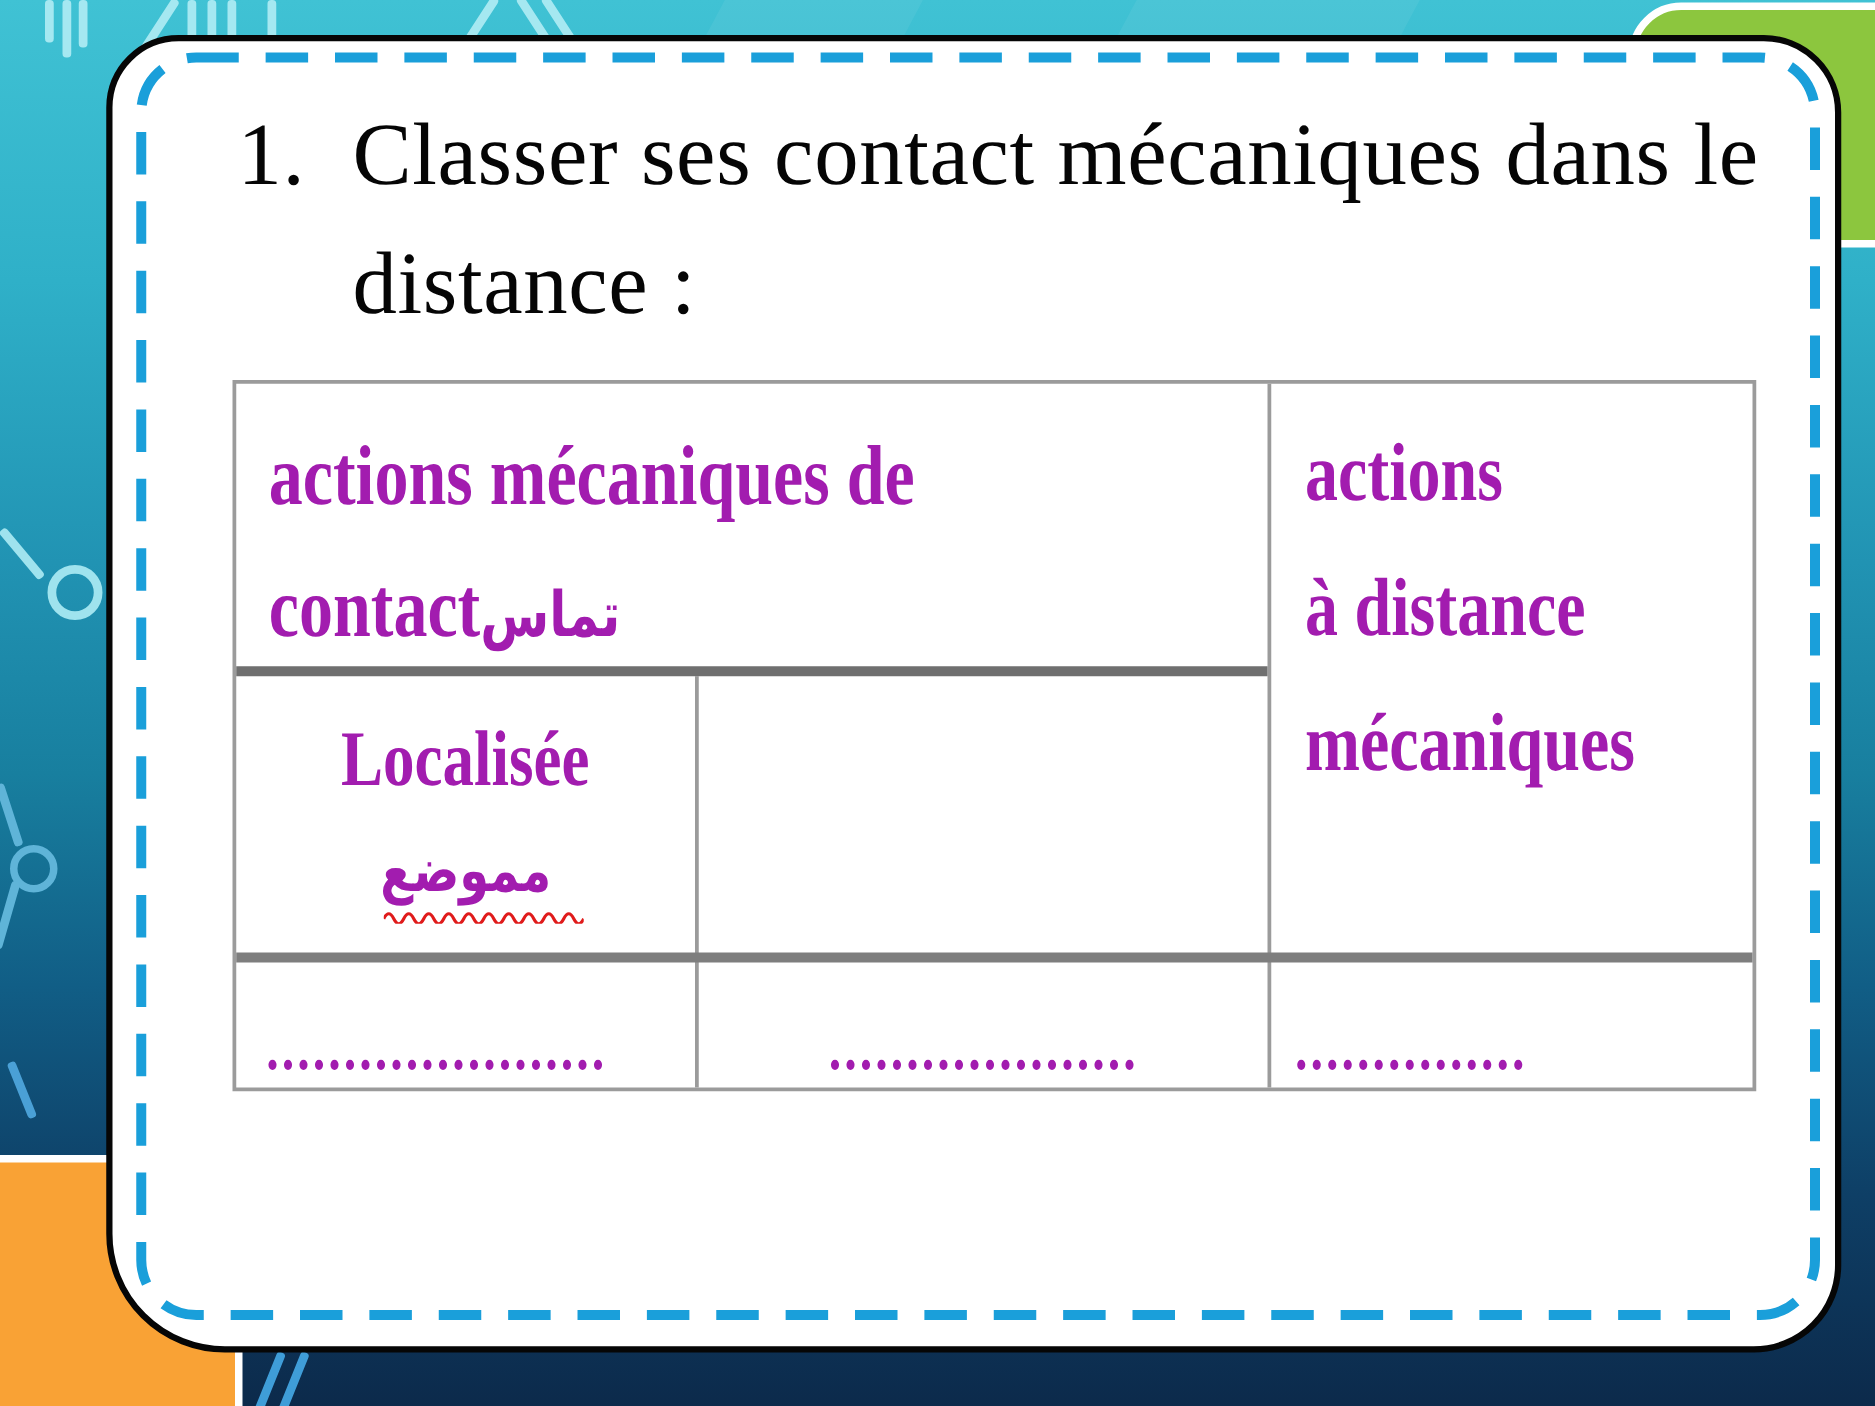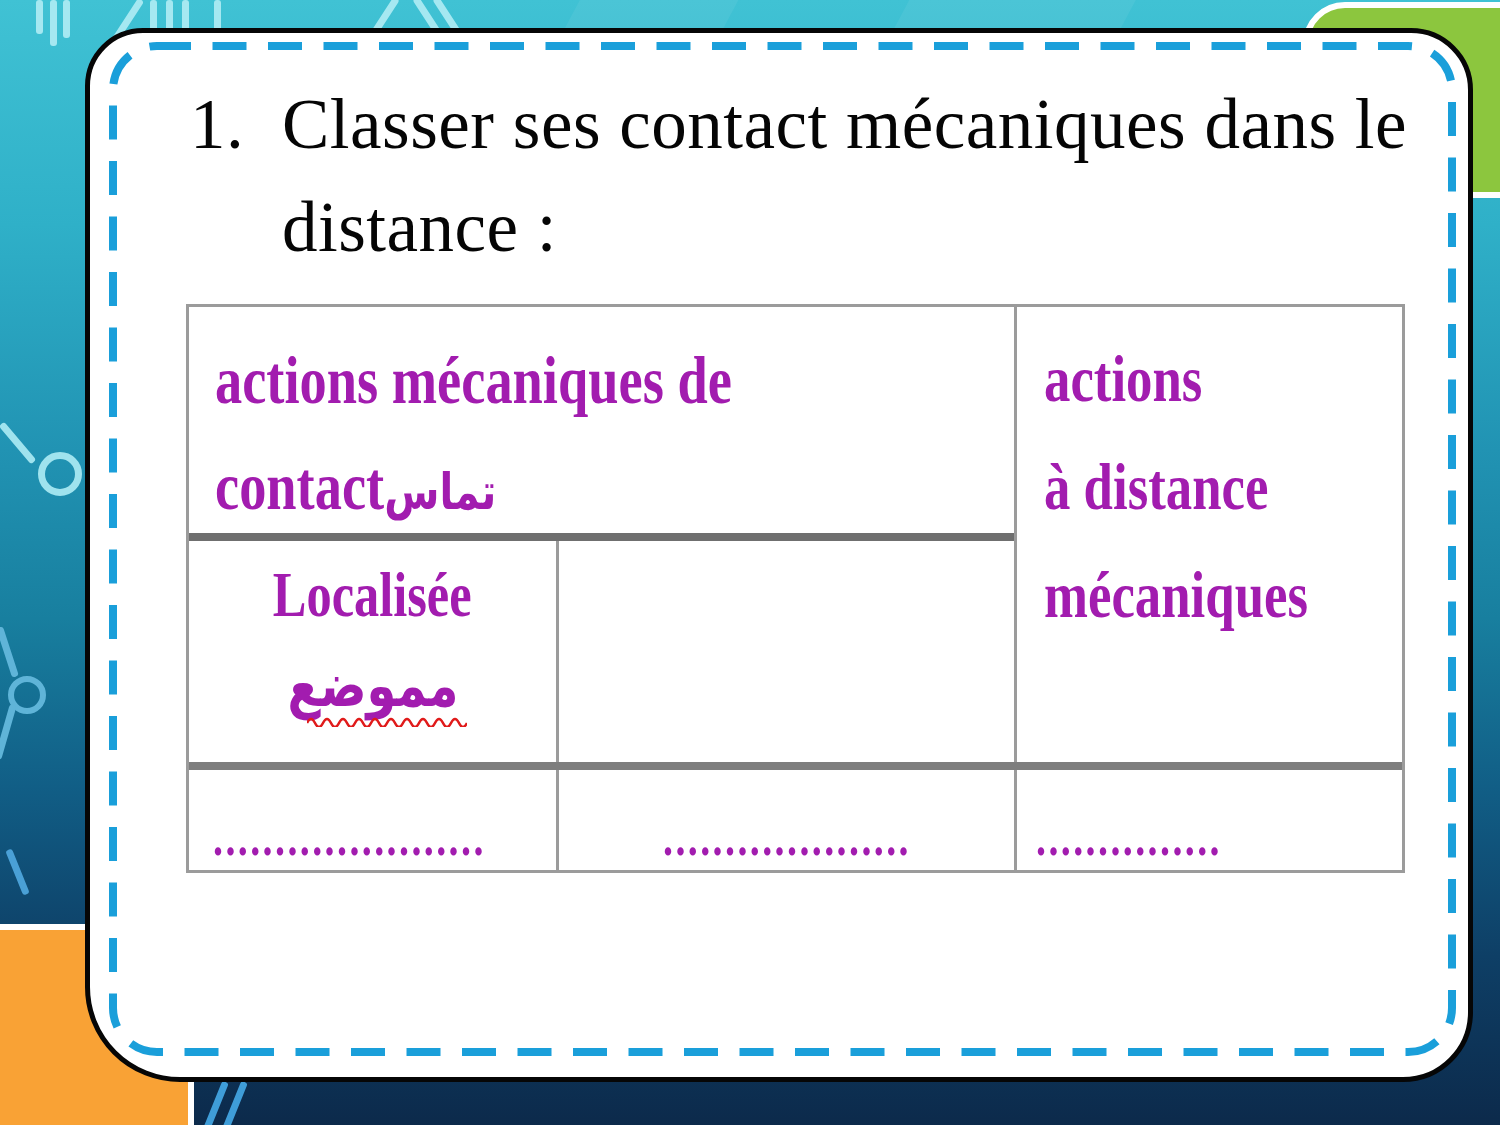--- a/index.html
+++ b/index.html
@@ -51,24 +51,24 @@
   .hdr{font-weight:bold;font-size:68px;font-family:"Liberation Serif","DejaVu Serif",serif;}
   .hline{height:106px;line-height:106px;}
   .ar{font-family:"DejaVu Sans","Liberation Sans",sans-serif;font-weight:bold;}
   .ar-inline{font-size:50px;}
 
   .cellA{left:0;top:0;width:825px;height:226px;padding:20px 0 0 26px;}
   .cellB{left:831px;top:0;width:382px;height:455px;padding:18px 0 0 24px;}
   .cellB .hline{font-size:66px;height:108px;line-height:108px;}
   .cellB .ar-line{font-size:46px;height:100px;line-height:100px;}
 
-  .cellC{left:0;top:234px;width:367px;height:221px;text-align:center;padding-top:8px;}
+  .cellC{left:0;top:234px;width:367px;height:221px;text-align:center;padding-top:20px;}
   .cellD{left:370px;top:234px;width:455px;height:221px;text-align:center;padding-top:20px;}
   .sub-fr{font-weight:bold;font-size:63px;line-height:92px;}
-  .sub-ar{font-size:60px;line-height:64px;margin-top:12px;}
+  .sub-ar{font-size:48px;line-height:64px;margin-top:12px;}
   .squiggle{display:block;margin:-2px auto 0;transform:translateX(14px);}
 
   .fillcell{top:463px;height:100px;display:flex;align-items:flex-end;padding-bottom:10px;}
   .cellE{left:0;width:367px;padding-left:24px;}
   .cellF{left:370px;width:455px;justify-content:center;}
   .cellG{left:831px;width:382px;padding-left:16px;}
   .dots{font-weight:bold;font-size:50px;letter-spacing:3px;line-height:44px;
         font-family:"Liberation Serif","DejaVu Serif",serif;}
 </style>
 </head>

